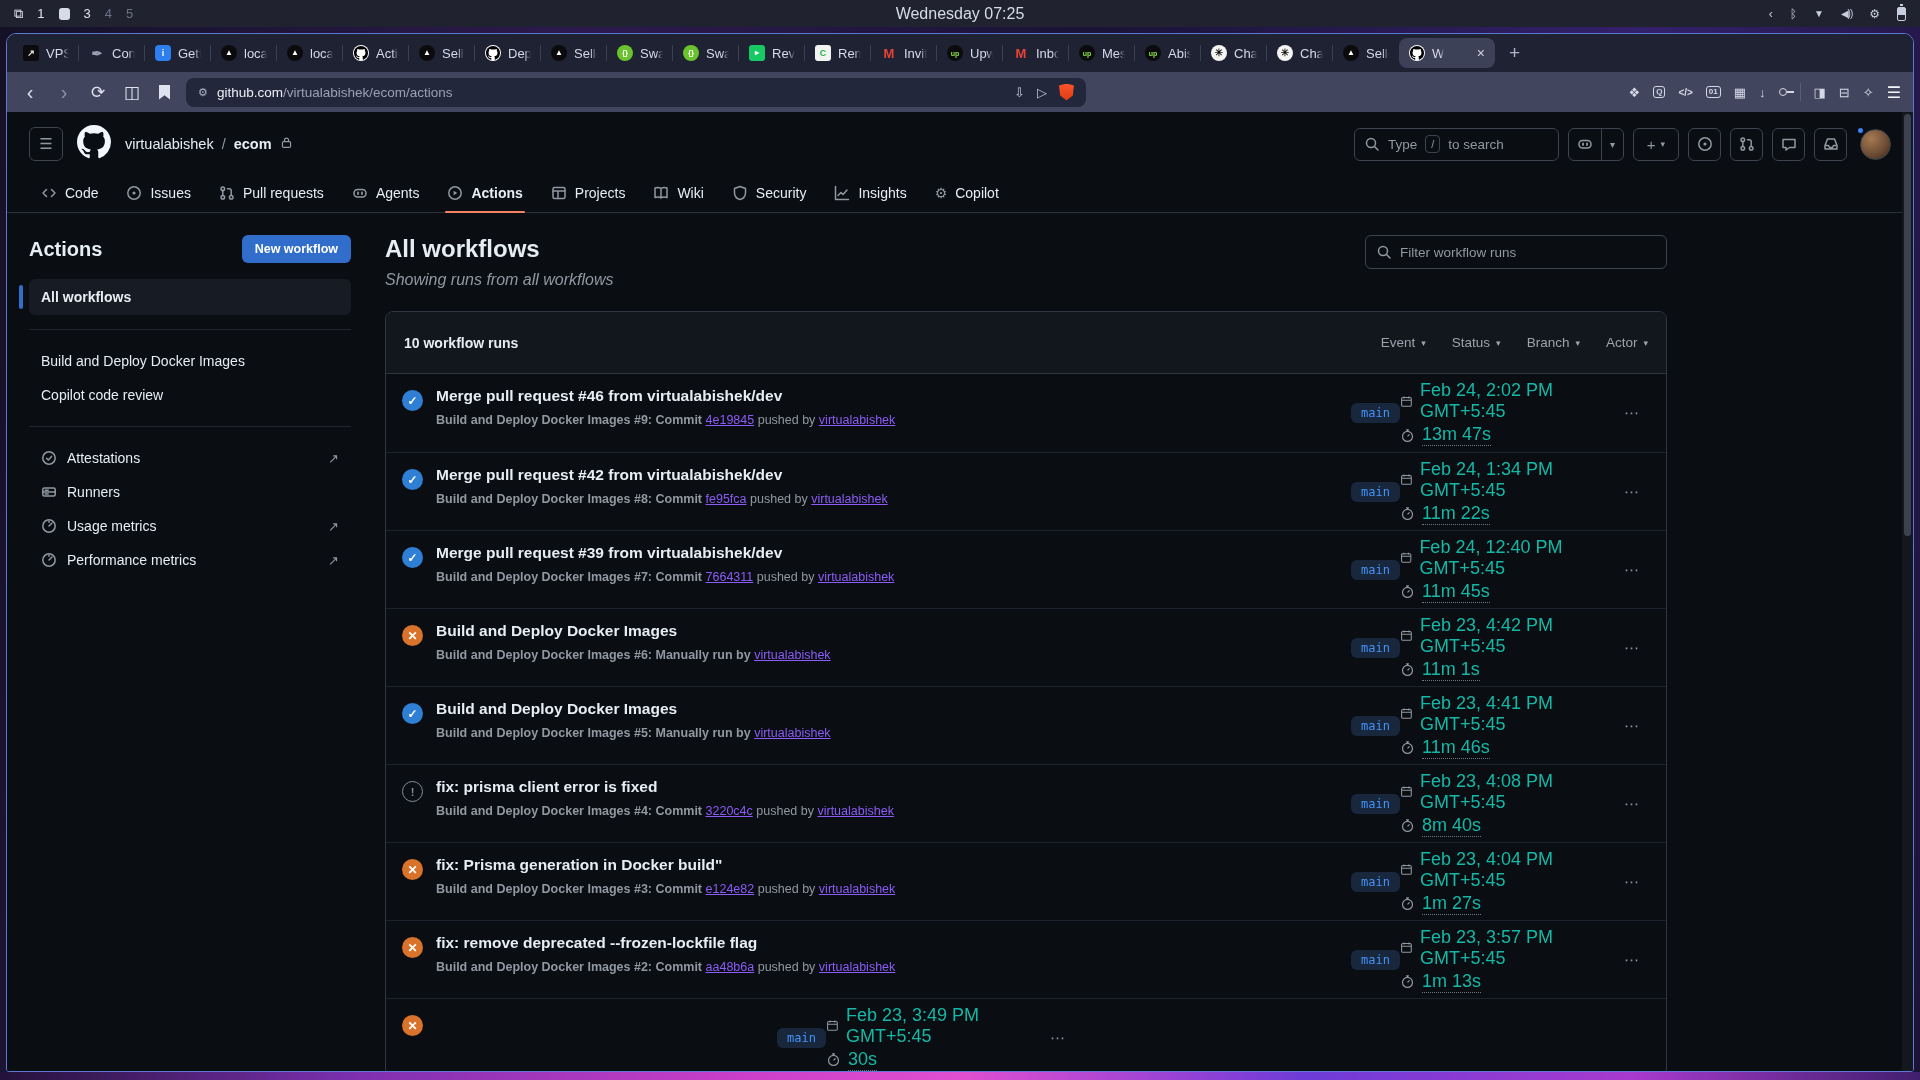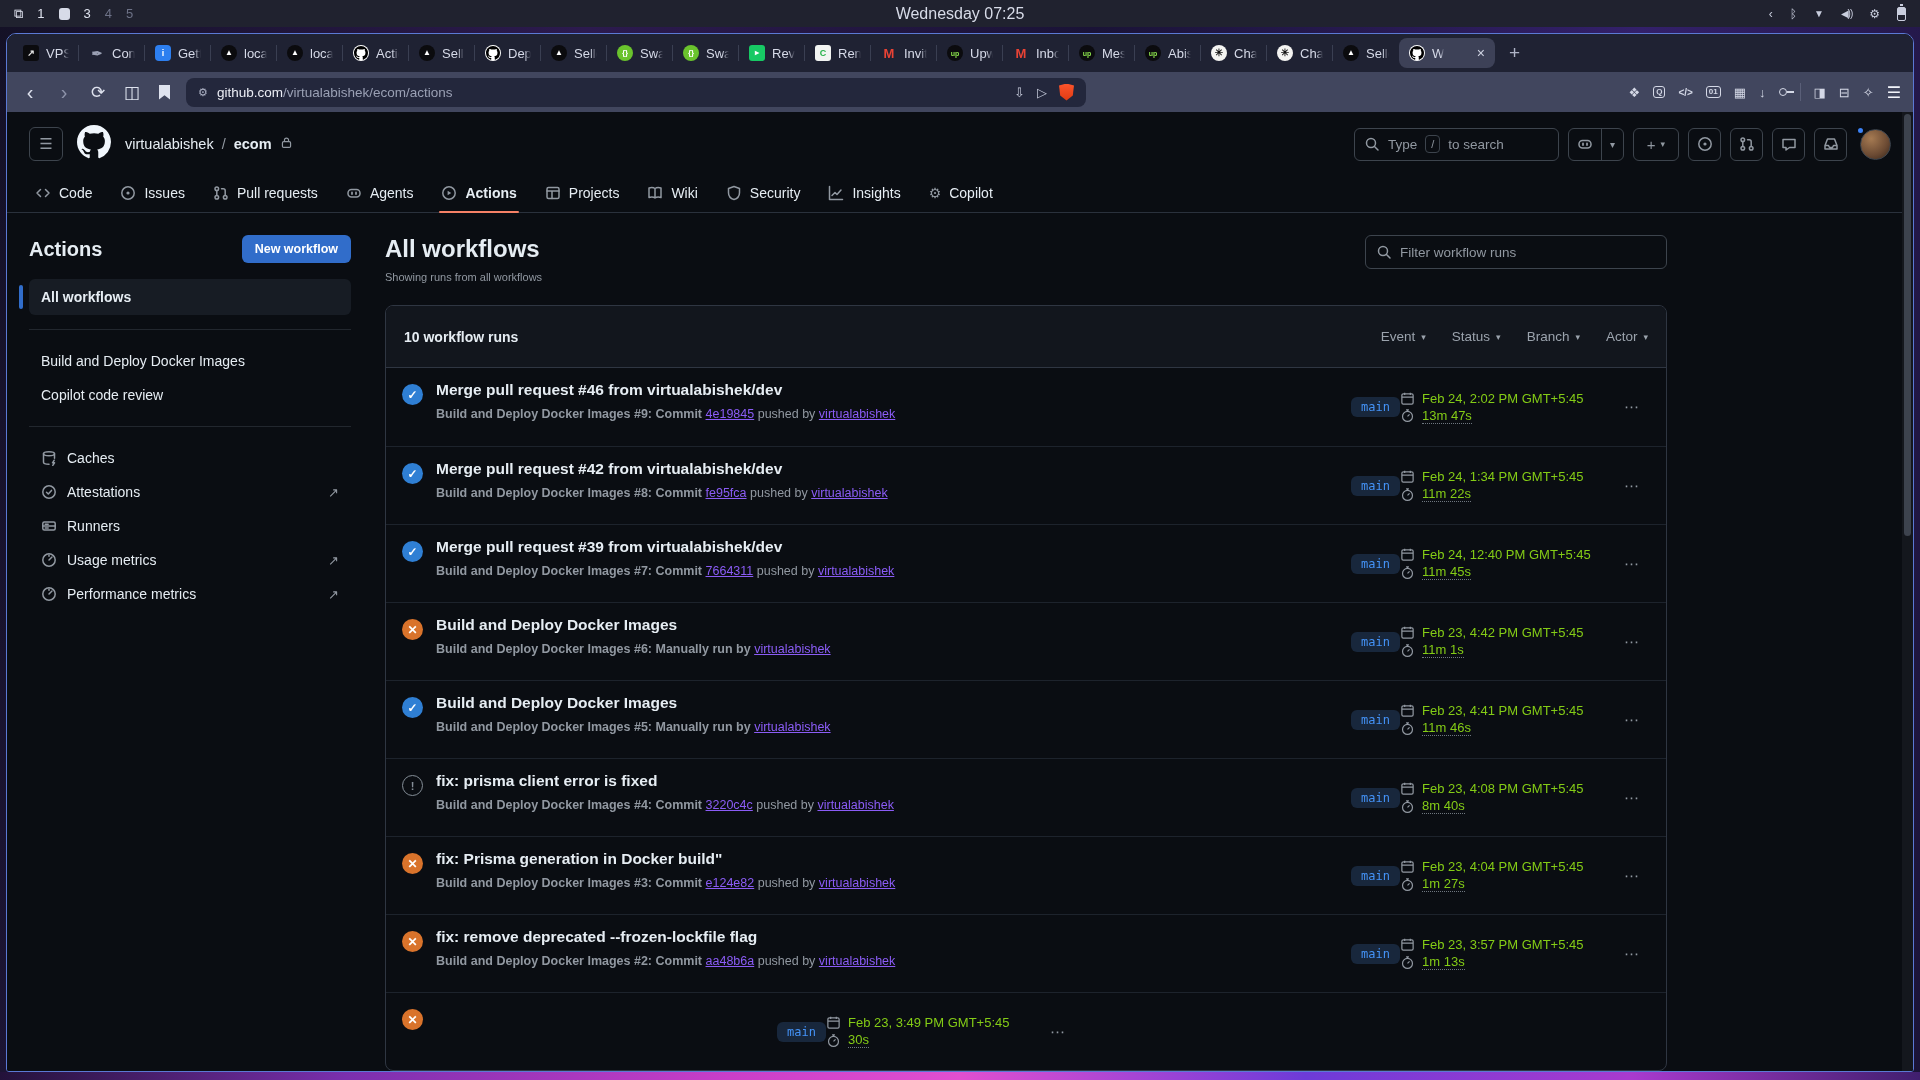--- a/index.html
+++ b/index.html
@@ -83,21 +83,21 @@
   .copilot-split{display:flex;align-items:stretch;height:33px;border:1px solid #3d444d;border-radius:6px;overflow:hidden;}
   .copilot-split .seg{display:flex;align-items:center;justify-content:center;padding:0 8px;color:#9198a1;cursor:pointer;}
   .copilot-split .seg+.seg{border-left:1px solid #3d444d;font-size:10px;}
   .plus-btn{width:46px;gap:5px;font-size:15px;}
   .caret{font-size:9px;}
   .avatar-wrap{position:relative;margin-left:4px;}
   .avatar{width:31px;height:31px;border-radius:50%;background:radial-gradient(circle at 35% 30%,#a57a52,#6b4a33 60%,#33241a);border:1px solid #3d444d;cursor:pointer;}
   .notif-dot{position:absolute;top:-3px;left:-4px;width:9px;height:9px;border-radius:50%;background:#3b82f6;border:2px solid #0a0d12;}
   svg.ic{width:16px;height:16px;stroke:currentColor;fill:none;stroke-width:1.5;stroke-linecap:round;stroke-linejoin:round;flex:none;}
   
-  .gh-nav{display:flex;align-items:flex-end;gap:8px;padding:0 18px;border-bottom:1px solid #2a313c;}
+  .gh-nav{display:flex;align-items:flex-end;gap:8px;padding:0 24px;border-bottom:1px solid #2a313c;}
   .gh-tab{display:flex;align-items:center;gap:8px;padding:9px 10px 11px;font-size:14px;color:#e6edf3;position:relative;cursor:pointer;}
   .gh-tab .ticn{color:#9198a1;display:flex;}
   .gh-tab.active{font-weight:700;}
   .gh-tab.active::after{content:"";position:absolute;left:8px;right:8px;bottom:-1px;height:2px;background:#f78166;border-radius:2px;}
   
   .content{display:flex;padding:22px 24px 0 22px;gap:34px;}
   .sidebar{width:322px;flex:none;}
   .sb-head{display:flex;align-items:center;justify-content:space-between;margin-bottom:16px;}
   .sb-title{font-size:20px;font-weight:700;}
   .btn-primary{background:#316dca;color:#fff;font-size:12.5px;font-weight:600;padding:7px 13px;border-radius:6px;border:none;cursor:pointer;}
@@ -106,21 +106,21 @@
   .sb-divider{height:1px;background:#22272e;margin:14px 0;}
   .sb-link{padding:9px 12px;font-size:14px;color:#e6edf3;cursor:pointer;}
   .sb-section-label{font-size:12px;font-weight:600;color:#9198a1;padding:4px 12px 8px;}
   .sb-mgmt-item{display:flex;align-items:center;gap:10px;padding:9px 12px;font-size:14px;color:#e6edf3;cursor:pointer;}
   .sb-mgmt-item .micn{color:#9198a1;display:flex;}
   .ext-arrow{margin-left:auto;color:#9198a1;font-size:13px;}
   
   .main{flex:1;min-width:0;max-width:1282px;}
   .main-head{display:flex;align-items:flex-start;}
   .main-titles h1{font-size:24px;font-weight:600;margin-bottom:8px;}
-  .main-sub{font-size:11px;color:#9198a1;}
+  .main-sub{font-size:16px;color:#9198a1;font-style:italic;}
   .filter-box{margin-left:auto;width:302px;height:34px;border:1px solid #3d444d;border-radius:6px;display:flex;align-items:center;gap:8px;padding:0 10px;color:#9198a1;}
   .filter-box input{background:transparent;border:none;outline:none;color:#e6edf3;font-size:13.5px;width:100%;font-family:inherit;}
   .filter-box input::placeholder{color:#9198a1;}
   .runs-box{margin-top:22px;border:1px solid #2f3642;border-radius:8px;overflow:hidden;}
   .runs-head{background:#12161d;height:62px;display:flex;align-items:center;padding:0 18px;border-bottom:1px solid #2f3642;}
   .runs-count{font-size:14px;font-weight:700;}
   .runs-filters{margin-left:auto;display:flex;gap:26px;color:#9ba3ad;font-size:13.5px;}
   .rf{display:flex;align-items:center;gap:6px;cursor:pointer;}
   .run-row{display:flex;align-items:center;height:78px;padding:0 14px 0 16px;border-top:1px solid #1d232c;}
   .run-row:first-of-type{border-top:none;}
@@ -128,21 +128,21 @@
   .st-success{background:#2f7fd4;}
   .st-failure{background:#d9732b;}
   .st-neutral{background:transparent;border:1.6px solid #848d97;color:#848d97;font-size:11px;}
   .run-main{flex:1;min-width:0;padding-top:13px;align-self:flex-start;}
   .run-title{font-size:15.5px;font-weight:700;color:#e6edf3;cursor:pointer;display:inline-block;margin-bottom:8px;}
   .run-meta{font-size:12.5px;color:#9198a1;}
   .run-meta .wf{font-weight:700;}
   .run-meta a{color:#8b5cf6;text-decoration:underline;cursor:pointer;}
   .run-branch-col{width:390px;flex:none;text-align:right;}
   .branch-badge{display:inline-block;font-family:"DejaVu Sans Mono",monospace;font-size:12px;color:#4493f8;background:#18273c;padding:3px 10px;border-radius:6px;cursor:pointer;}
-  .run-meta-col{width:212px;flex:none;color:#84cc16;font-size:13px;display:flex;flex-direction:column;gap:2px;}
+  .run-meta-col{width:212px;flex:none;color:#14b8a6;font-size:18px;display:flex;flex-direction:column;gap:2px;}
   .mrow{display:flex;align-items:center;gap:7px;}
   .mrow svg{width:15px;height:15px;stroke:#9198a1;fill:none;stroke-width:1.3;}
   .dur{border-bottom:1px dotted #6e767f;cursor:default;}
   .kebab{width:40px;text-align:center;color:#9198a1;font-size:15px;letter-spacing:1px;cursor:pointer;}
 </style>
 </head>
 <body>
 
 <div class="sysbar">
   <div class="ws">
@@ -475,29 +475,20 @@
           <button class="btn-primary">New workflow</button>
         </div>
         <div class="sb-item-selected">All workflows</div>
         <div class="sb-divider"></div>
         <div class="sb-link">Build and Deploy Docker Images</div>
         <div class="sb-link">Copilot code review</div>
         <div class="sb-divider"></div>
         <div class="sb-mgmt-item">
           <span class="micn">
               <svg class="ic" viewBox="0 0 16 16">
-                <ellipse cx="8" cy="3.8" rx="5.5" ry="2"></ellipse>
-                <path d="M2.5 3.8v8.4c0 1.1 2.5 2 5.5 2M13.5 3.8v4.5M13.2 10.2l-1.7 2.6h2l-1.7 2.6"></path>
-              </svg>
-            </span>
-          <span>Caches</span>
-        </div>
-        <div class="sb-mgmt-item">
-          <span class="micn">
-              <svg class="ic" viewBox="0 0 16 16">
                 <circle cx="8" cy="8" r="6.2"></circle>
                 <path d="M5.5 8.2 7.3 10l3.2-3.6"></path>
               </svg>
             </span>
           <span>Attestations</span>
           <span class="ext-arrow">↗</span>
         </div>
         <div class="sb-mgmt-item">
           <span class="micn">
               <svg class="ic" viewBox="0 0 16 16">

